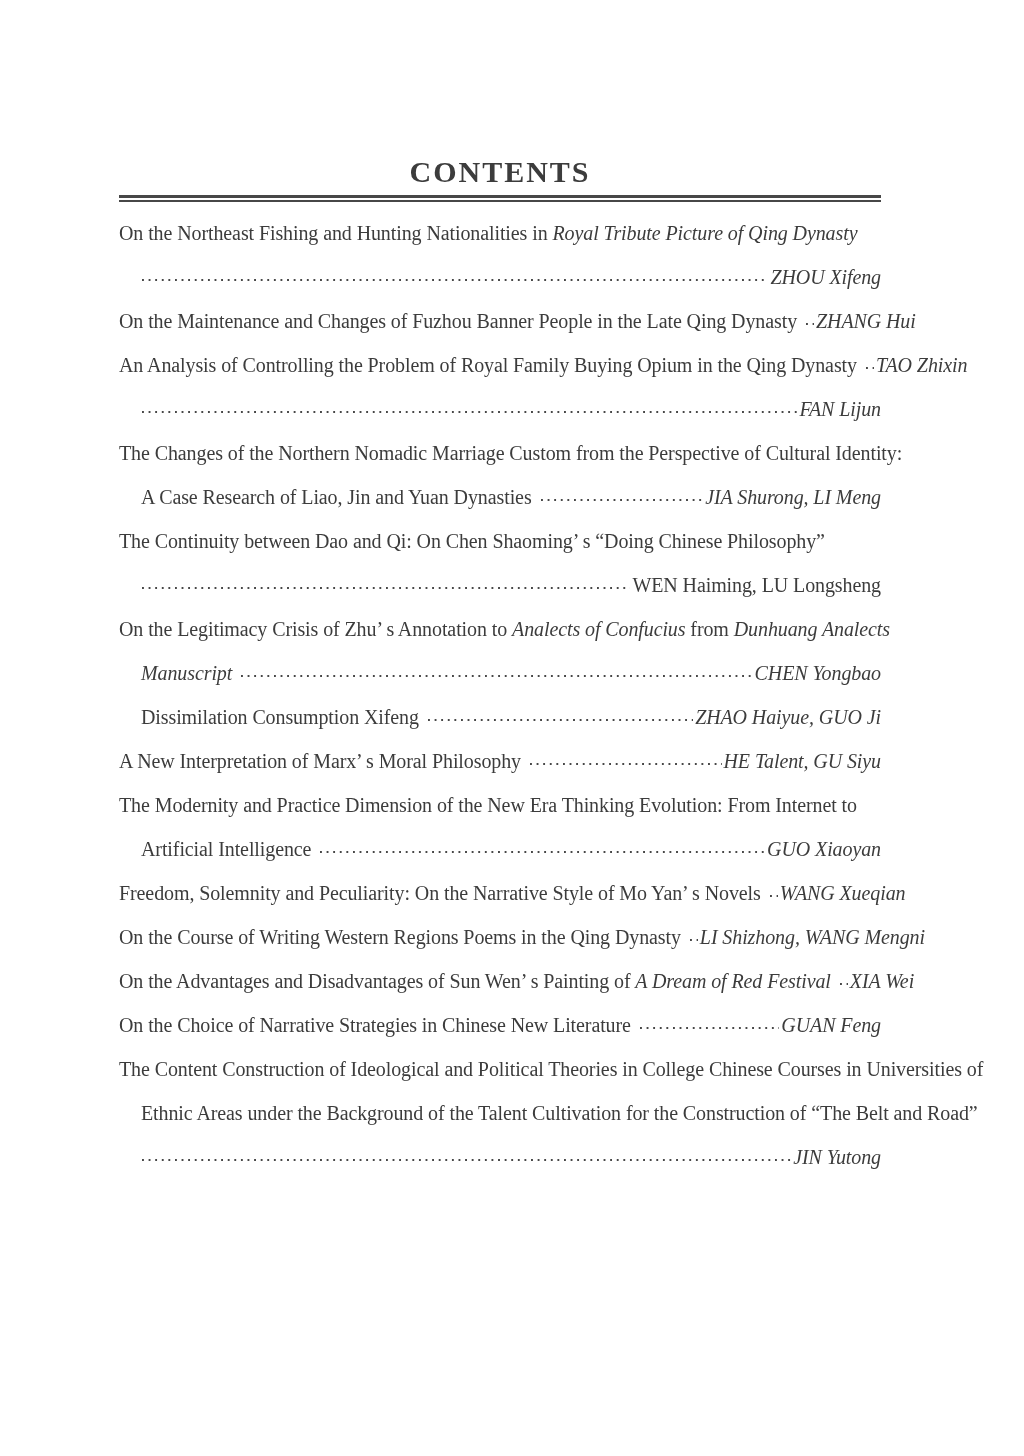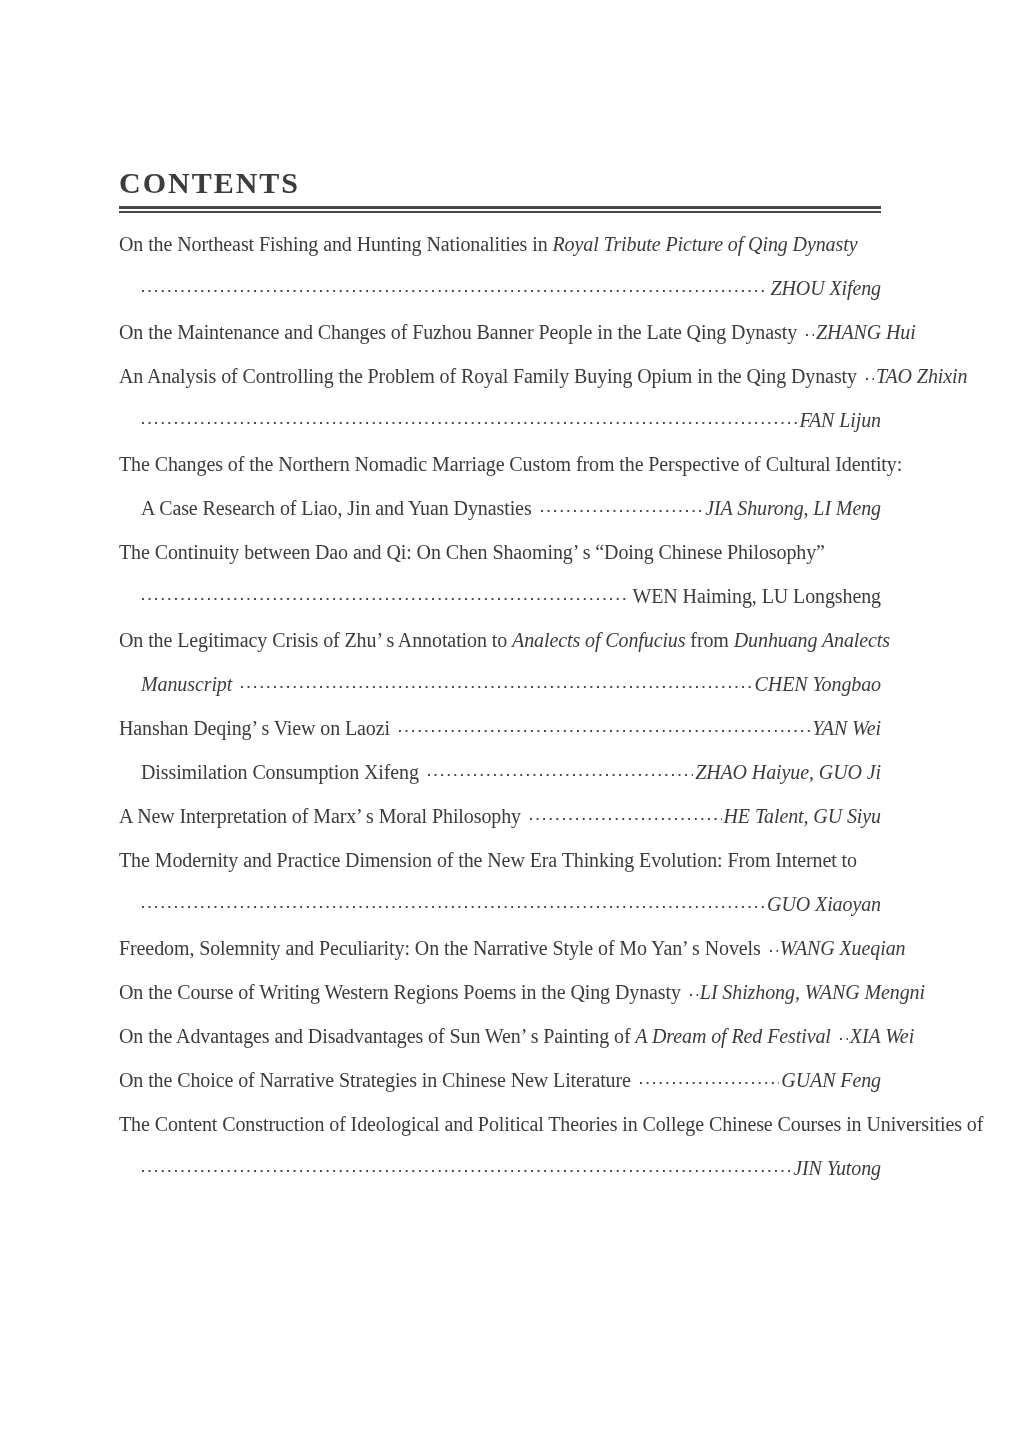--- a/index.html
+++ b/index.html
@@ -16,27 +16,26 @@
     overflow: hidden;
   }
   .page {
     position: absolute;
     left: 119px;
     top: 0;
     width: 762px;
   }
   .doc-title {
     padding-top: 150px;
-    text-align: left;
+    text-align: center;
     font-size: 30px;
     font-weight: bold;
     letter-spacing: 2px;
     line-height: 44px;
     color: var(--ink, #3c3c3c);
-    margin-top: 11px;
   }
   .title-rule {
     height: 2px;
     border-top: 3.5px solid var(--rule, #474747);
     border-bottom: 2px solid var(--rule, #474747);
     margin-top: 1px;
   }
   .toc-list {
     margin-top: 9px;
   }
@@ -111,39 +110,35 @@
         <span class="author roman">WEN Haiming, LU Longsheng</span>
       </div>
       <div class="row">
         <span class="txt"><span>On the Legitimacy Crisis of Zhu’ s Annotation to </span><i>Analects of Confucius</i><span> from </span><i>Dunhuang Analects</i></span>
       </div>
       <div class="row indent">
         <span class="txt"><i>Manuscript</i></span>
         <span class="dots"></span>
         <span class="author">CHEN Yongbao</span>
       </div>
-      <div class="row">
-        <span class="txt"><span>Hanshan Deqing’ s View on Laozi</span></span>
-        <span class="dots"></span>
-        <span class="author">YAN Wei</span>
-      </div>
       <div class="row indent">
         <span class="txt"><span>Dissimilation Consumption Xifeng</span></span>
         <span class="dots"></span>
         <span class="author">ZHAO Haiyue, GUO Ji</span>
       </div>
       <div class="row">
         <span class="txt"><span>A New Interpretation of Marx’ s Moral Philosophy</span></span>
         <span class="dots"></span>
         <span class="author">HE Talent, GU Siyu</span>
       </div>
       <div class="row">
         <span class="txt"><span>The Modernity and Practice Dimension of the New Era Thinking Evolution: From Internet to</span></span>
       </div>
       <div class="row indent">
+        <span class="txt"><span>Artificial Intelligence</span></span>
         <span class="dots"></span>
         <span class="author">GUO Xiaoyan</span>
       </div>
       <div class="row">
         <span class="txt"><span>Freedom, Solemnity and Peculiarity: On the Narrative Style of Mo Yan’ s Novels</span></span>
         <span class="dots"></span>
         <span class="author">WANG Xueqian</span>
       </div>
       <div class="row">
         <span class="txt"><span>On the Course of Writing Western Regions Poems in the Qing Dynasty</span></span>
@@ -157,17 +152,20 @@
       </div>
       <div class="row">
         <span class="txt"><span>On the Choice of Narrative Strategies in Chinese New Literature</span></span>
         <span class="dots"></span>
         <span class="author">GUAN Feng</span>
       </div>
       <div class="row">
         <span class="txt"><span>The Content Construction of Ideological and Political Theories in College Chinese Courses in Universities of</span></span>
       </div>
       <div class="row indent">
+        <span class="txt"><span>Ethnic Areas under the Background of the Talent Cultivation for the Construction of “The Belt and Road”</span></span>
+      </div>
+      <div class="row indent">
         <span class="dots"></span>
         <span class="author">JIN Yutong</span>
       </div>
     </div>
 </div>
 
 </body></html>

